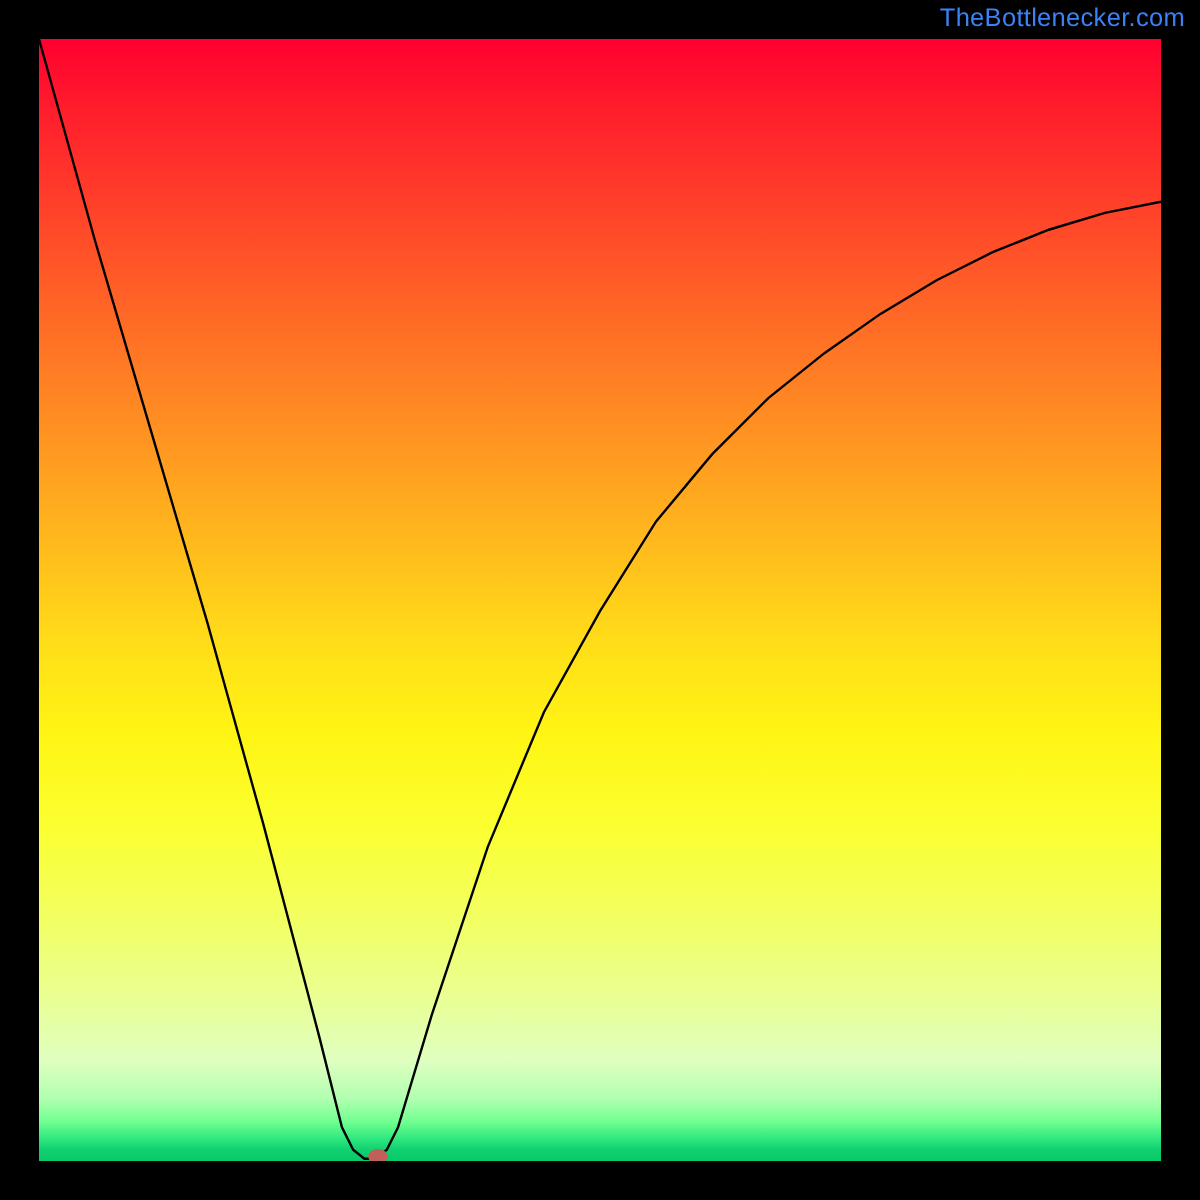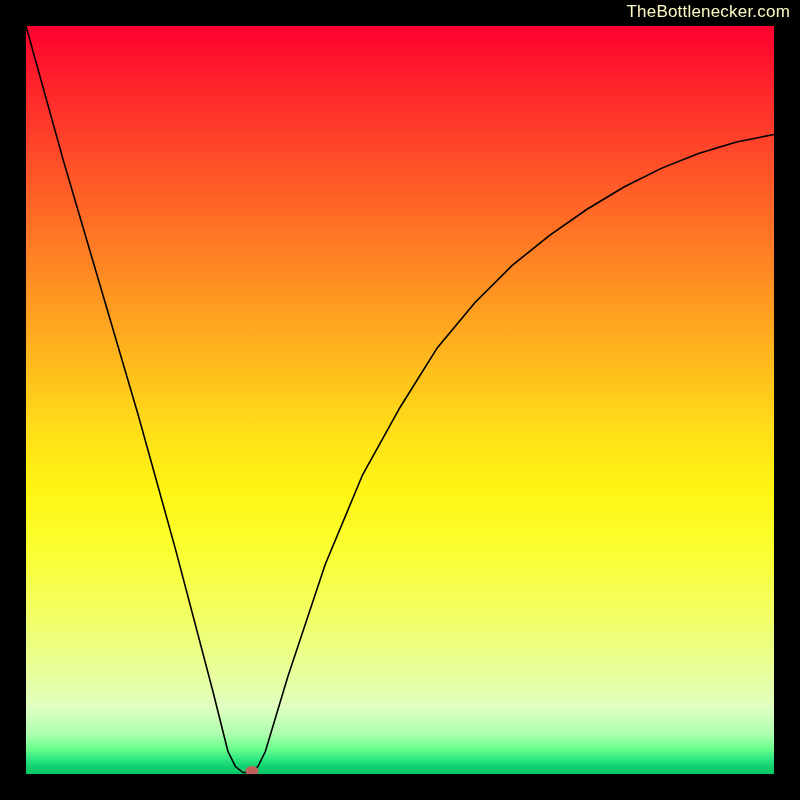--- a/index.html
+++ b/index.html
@@ -65,21 +65,21 @@
     width: 13px;
     height: 10px;
     background: #c06058;
     border-radius: 50%;
     transform: translate(-50%, -50%);
   }
   .watermark {
     position: absolute;
     top: 2px;
     right: 10px;
-    color: #fef9c3;
+    color: #3b82f6;
     font-size: 17px;
     font-weight: 500;
     letter-spacing: 0.2px;
     text-align: center;
   }
 </style>
 </head>
 <body>
 
 <div class="frame">

